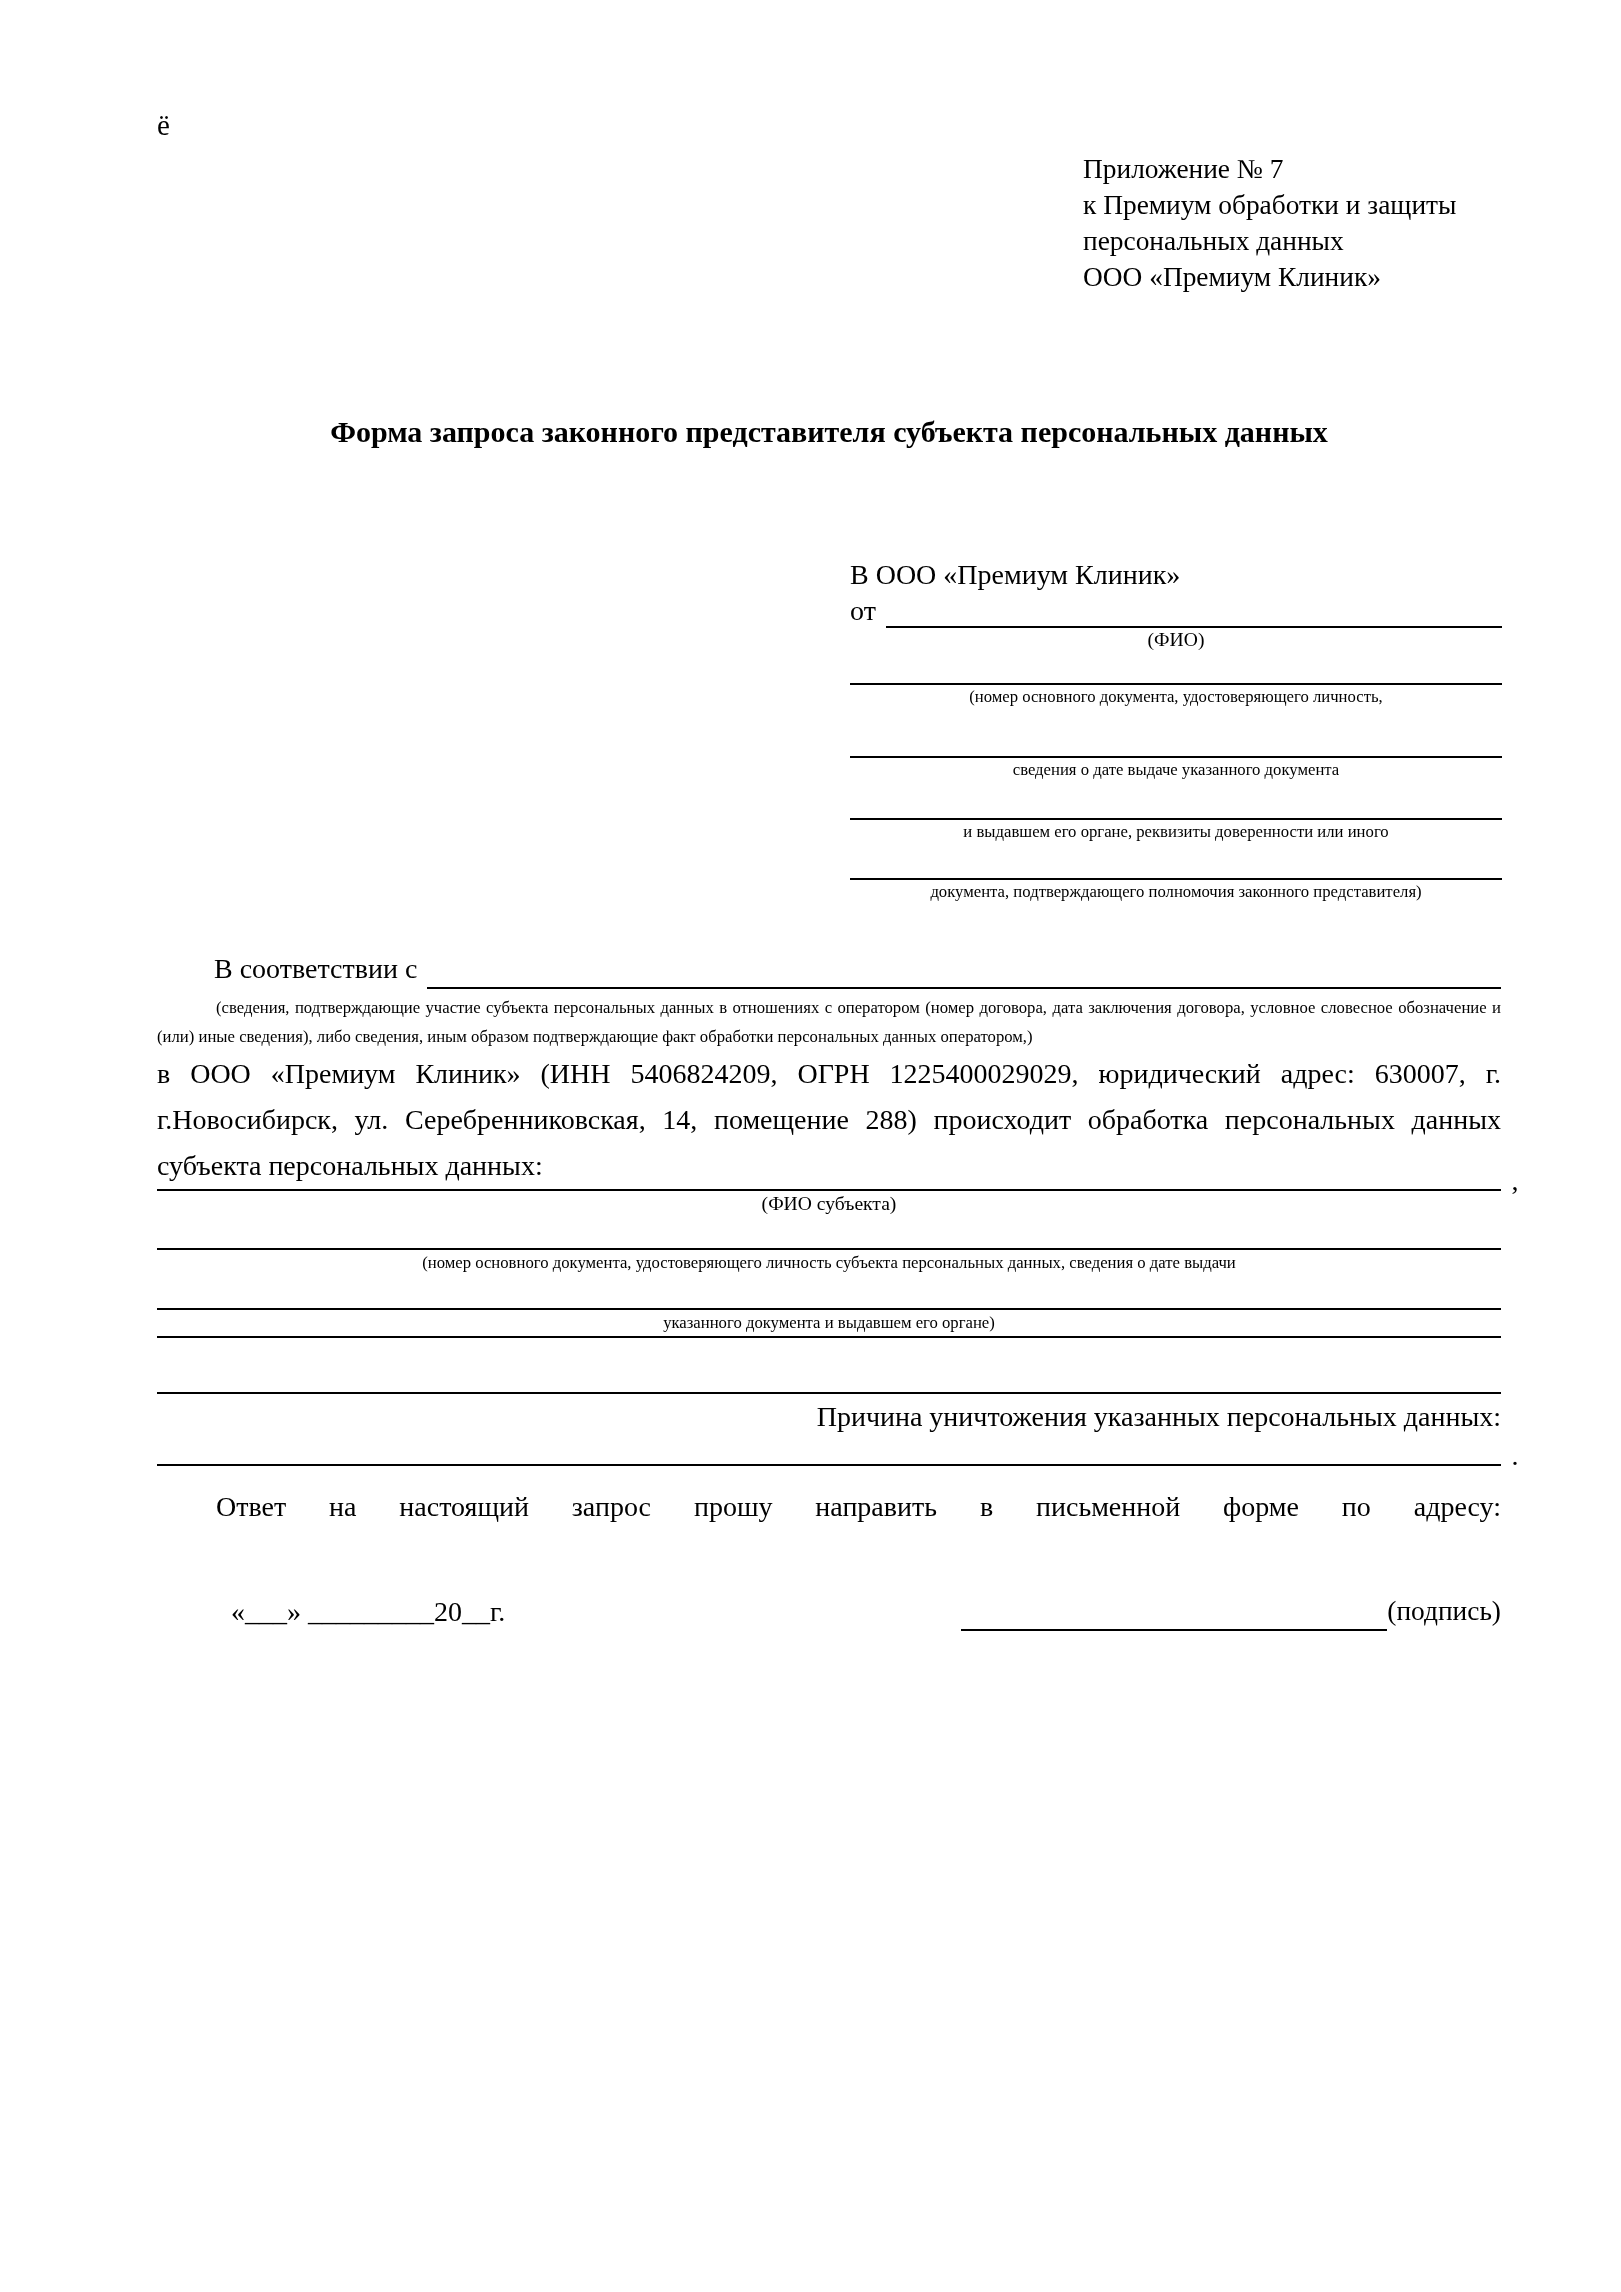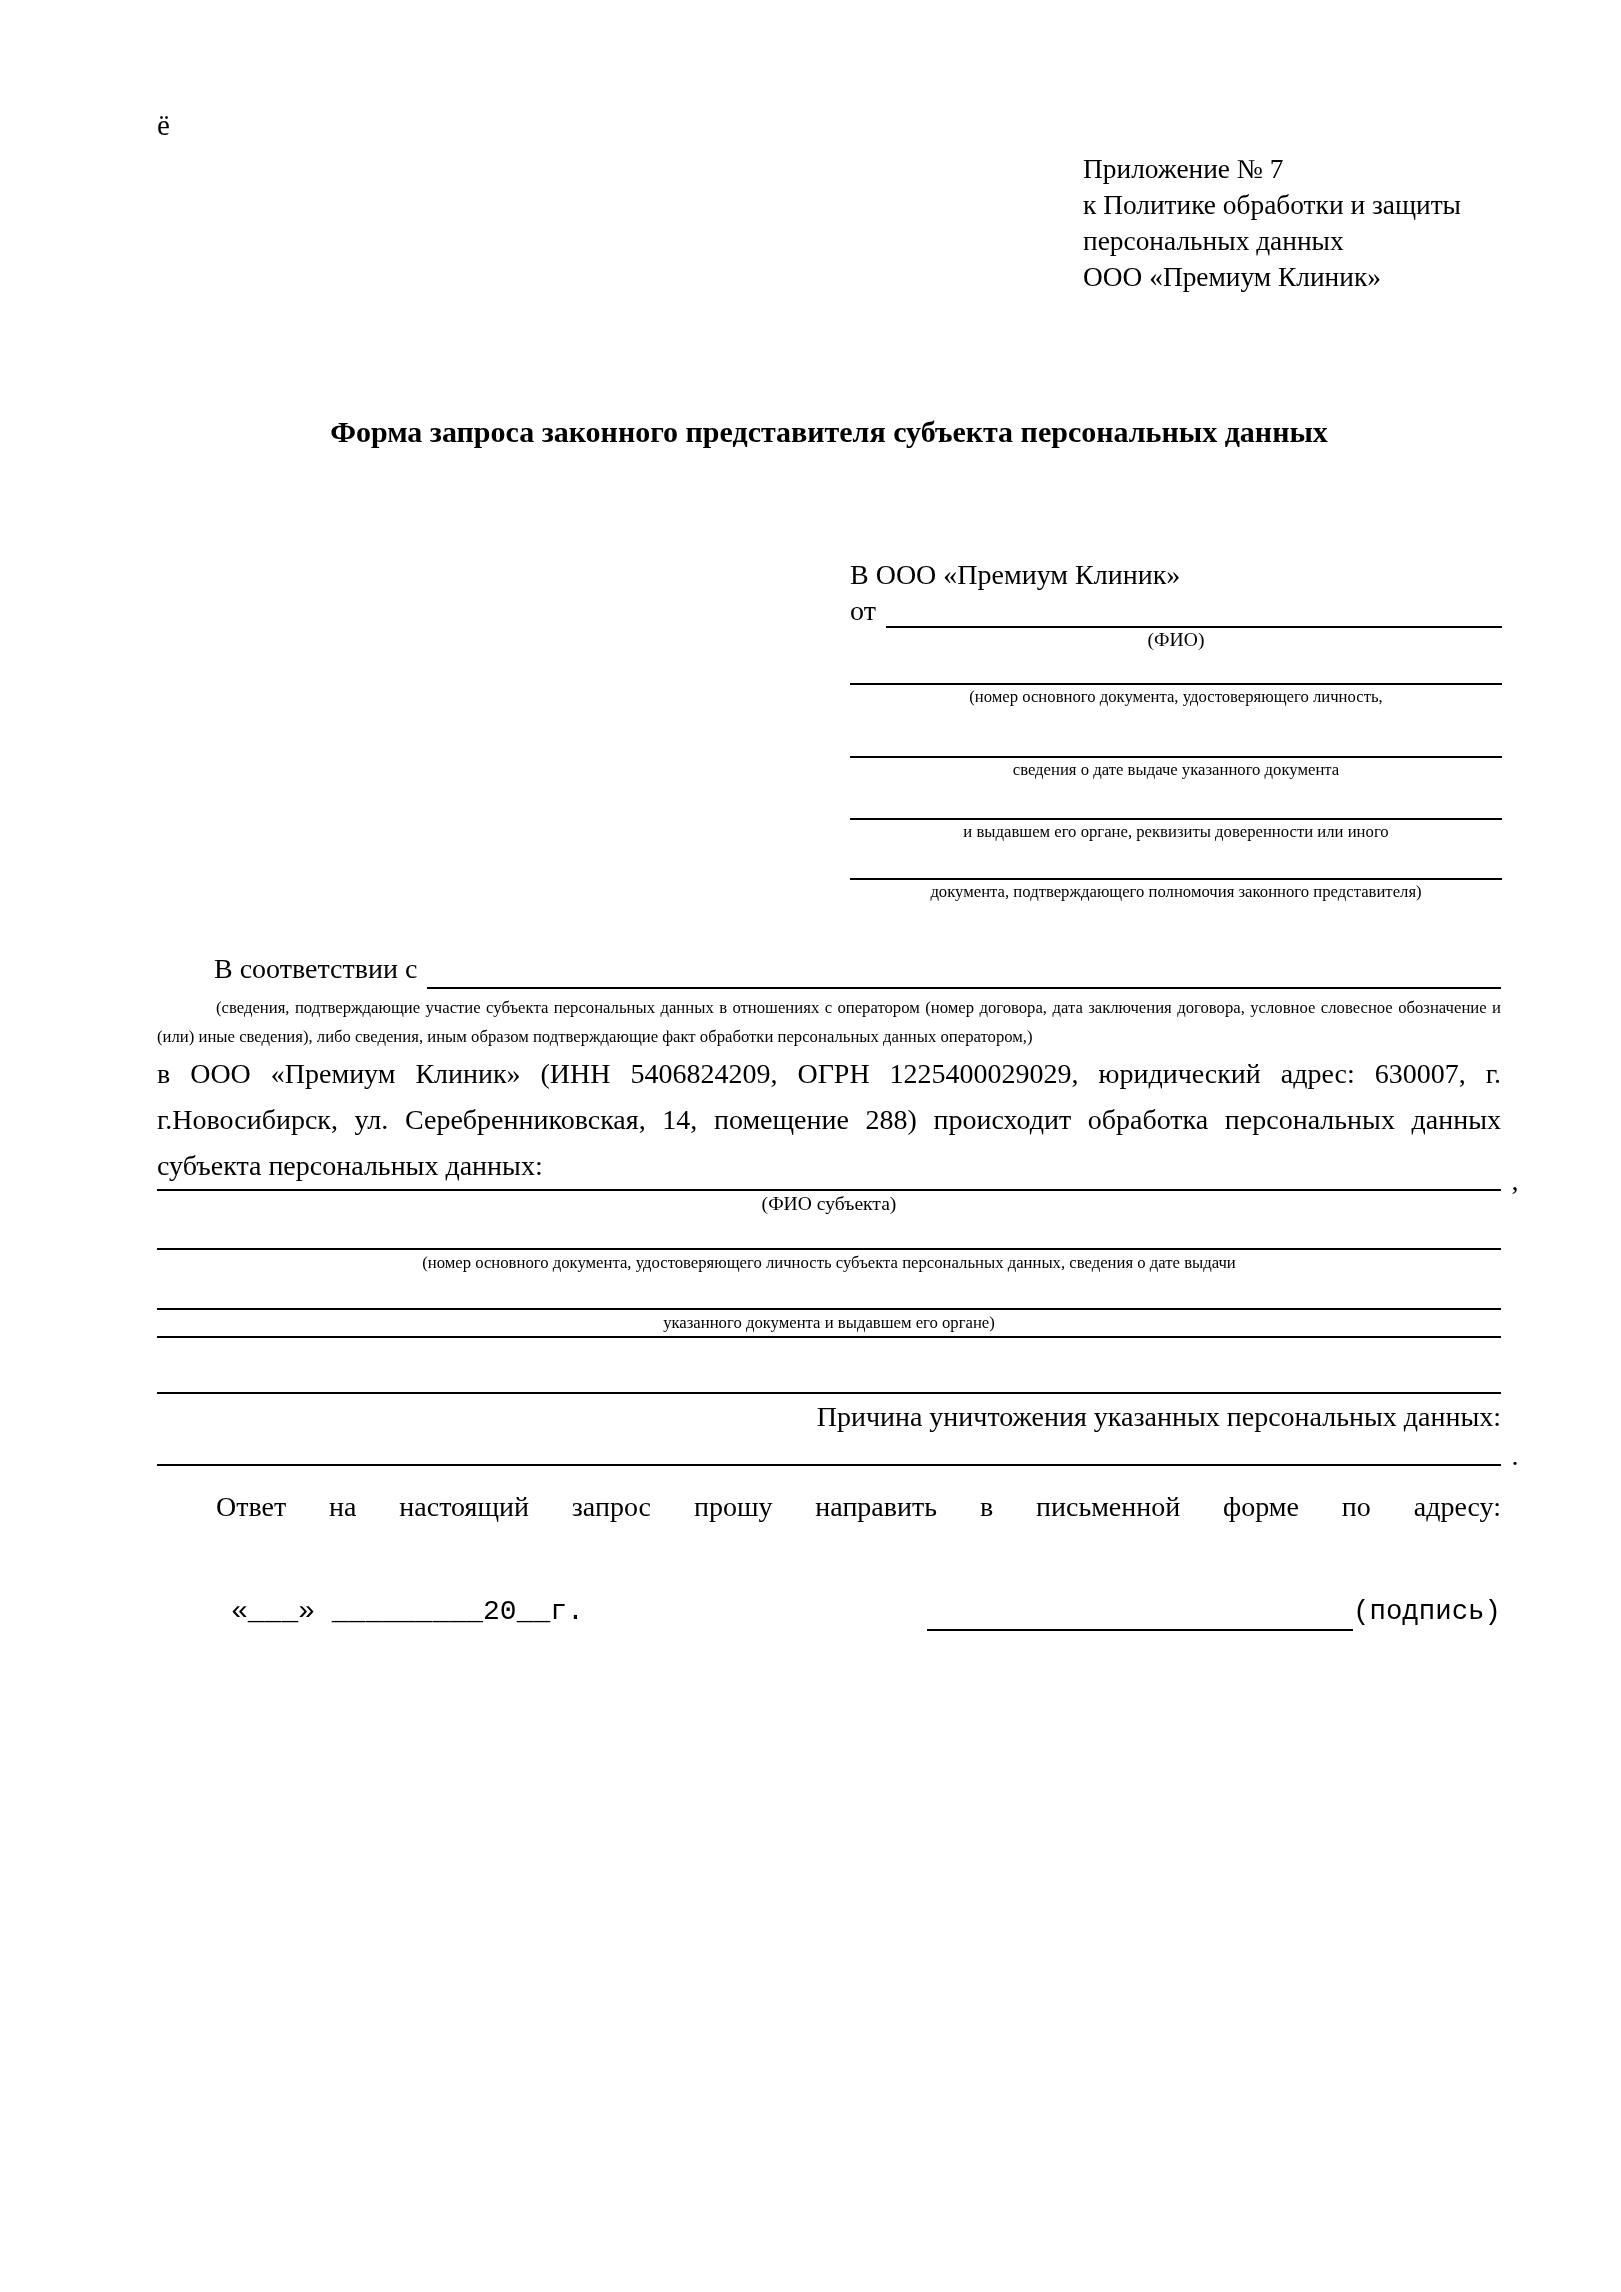--- a/index.html
+++ b/index.html
@@ -56,37 +56,37 @@
   .reason-row { display:flex; font-size:28px; line-height:45px; align-items:flex-end;flex-direction:column; }
   .reason-row .lead { padding-left:59px; white-space:nowrap; }
   .reason-row .blank { flex:1; border-bottom:2.9px solid #000; margin-left:11.8px; height:37px; }
   .u-reason { height:23.5px; }
 
   .reply-par { margin-top:17.6px; font-size:28px; line-height:45px; text-align:justify; text-align-last:justify; text-indent:59px; }
   .reply-tail { display:flex; font-size:28px; line-height:39px; align-items:flex-end; }
   .reply-tail .blank { width:464px; margin-left:74px; border-bottom:2.9px solid #000; height:33px; }
   .reply-tail .txt { white-space:nowrap; }
 
-  .footer-row { display:flex; margin-top:63px; font-size:28px; line-height:39px; justify-content:space-between; align-items:center;font-family:Liberation Mono, monospace; }
+  .footer-row { display:flex; margin-top:63px; font-size:28px; line-height:39px; justify-content:space-between; align-items:center; }
   .footer-row .date { margin-left:74px; white-space:nowrap; }
   .footer-row .sig { display:flex; align-items:flex-end; }
   .footer-row .sig .blank { width:426px; border-bottom:2.9px solid #000; height:33px; }
   .footer-row .sig .cap { font-size:27.4px; white-space:nowrap; }
 </style>
 </head>
 <body>
 
 <div class="page">
   <div class="content">
 
     <div class="stray">ё</div>
 
     <div class="header-block">
       <div>Приложение № 7</div>
-      <div>к Политике обработки и защиты</div>
+      <div>к Премиум обработки и защиты</div>
       <div>персональных данных</div>
       <div>ООО «Премиум Клиник»</div>
     </div>
 
     <div class="doc-title">
       <div>Форма запроса законного представителя субъекта персональных данных</div>
     </div>
 
     <div class="addr">
       <div class="addr-to">В ООО «Премиум Клиник»</div>

